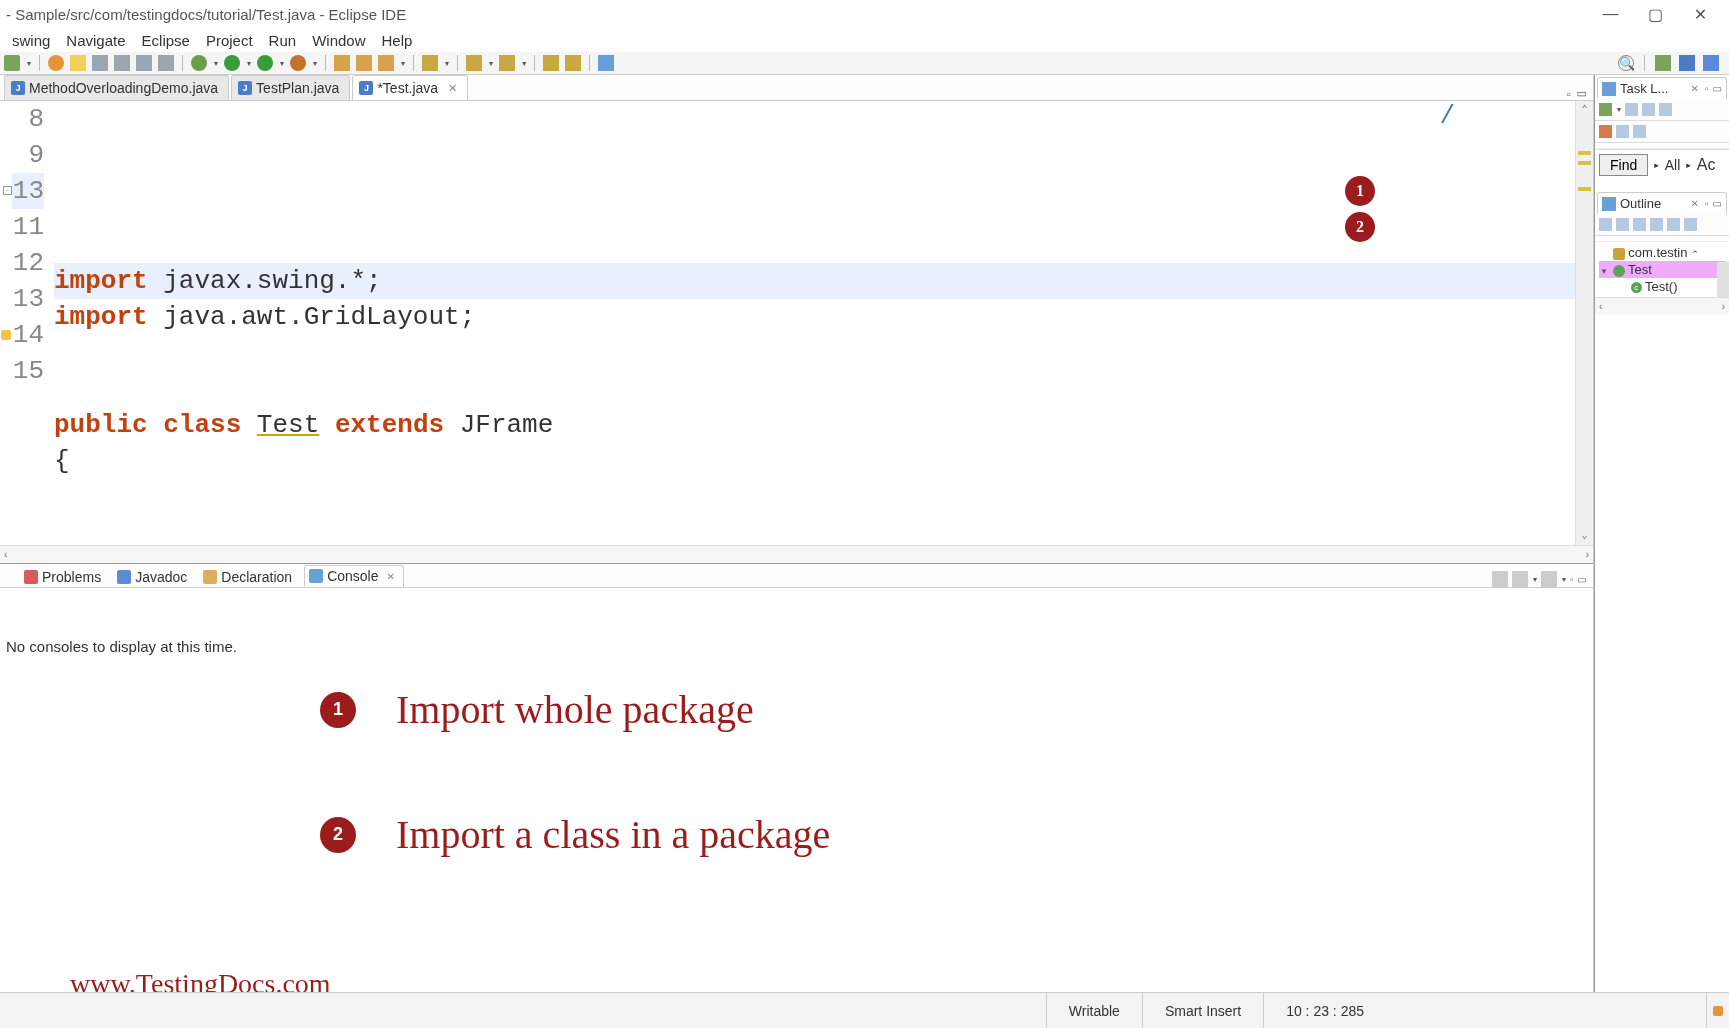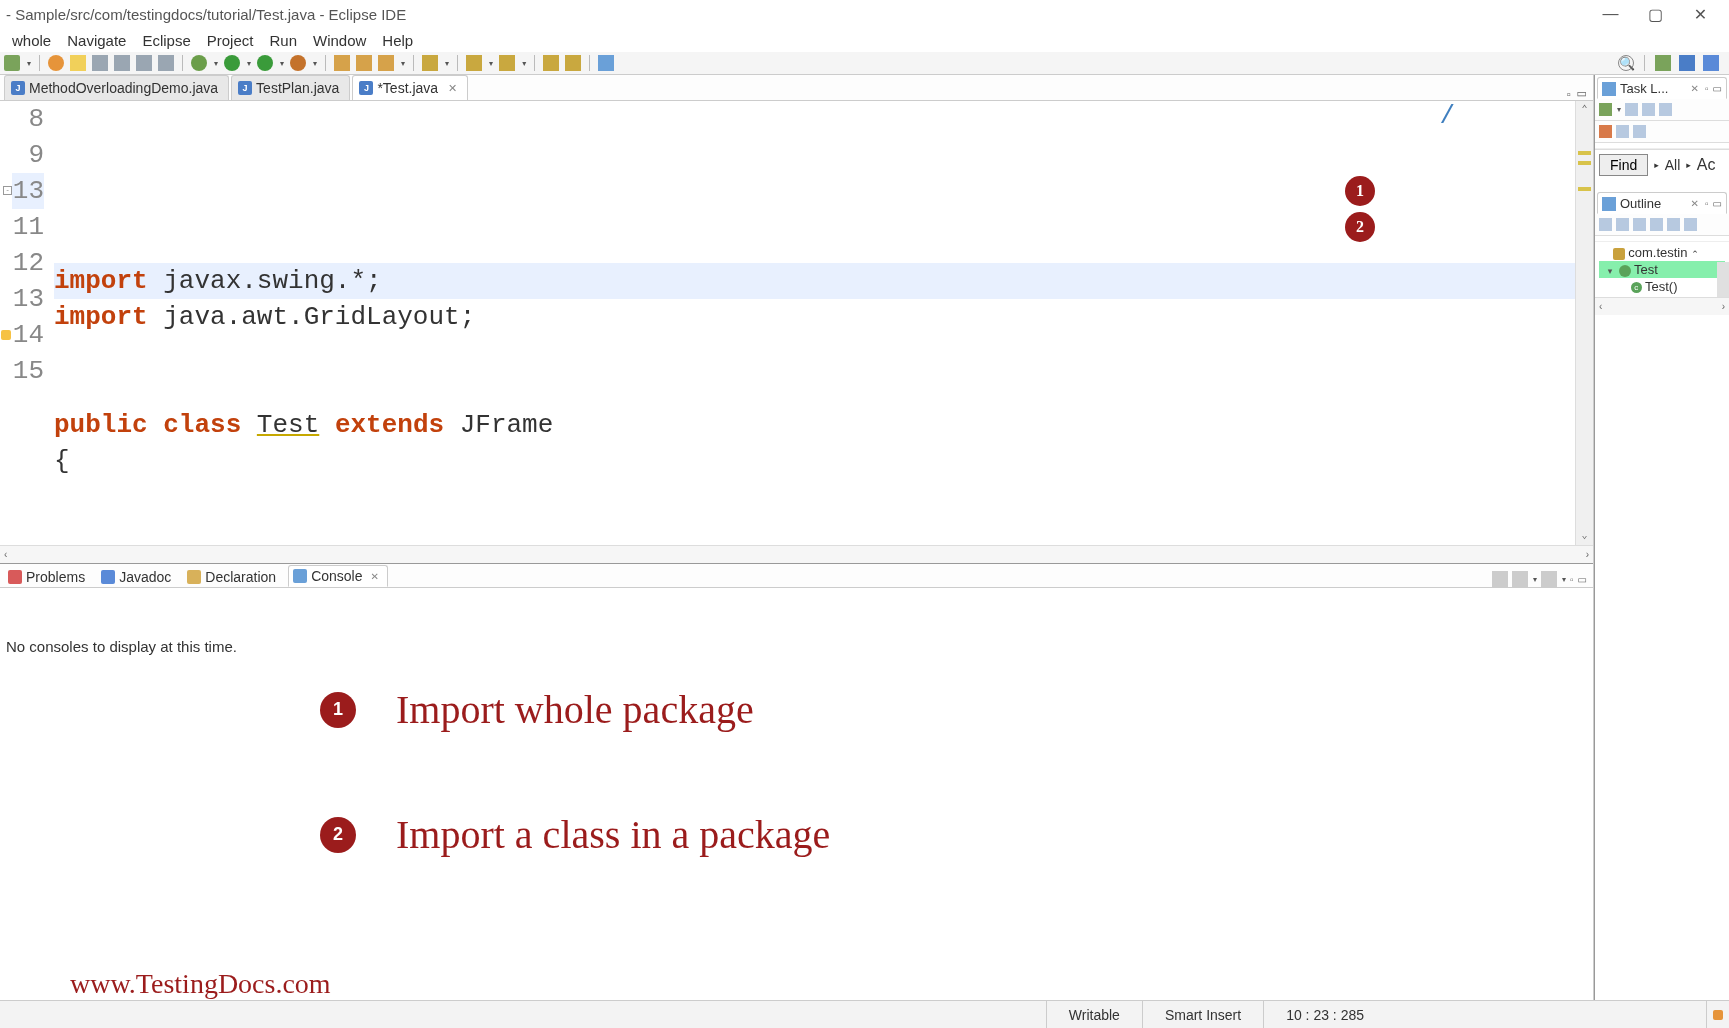--- a/index.html
+++ b/index.html
@@ -31,61 +31,61 @@
     .ln { height:36px; line-height:36px; }
     .ln.cur { background:#e8f0fe; }
     .kw { color:#c2410c; font-weight:bold; }
     .under { text-decoration: underline; text-decoration-color: #c6a800; }
     .comment { color:#3f7fbf; }
     .bubble { position:absolute; width:30px; height:30px; background:#9b1c1c; color:#fff; border-radius:50%; display:flex; align-items:center; justify-content:center; font-size:16px; font-weight:bold; font-family:"Segoe UI"; }
     .editor-scroll-v { width:18px; background:#f0f0f0; border-left:1px solid #ddd; position:relative;}
     .editor-scroll-v .arrow { position:absolute; left:0; width:100%; height:18px; text-align:center; font-size:10px; line-height:18px; color:#666; cursor:pointer;}
     .editor-scroll-h { height:18px; background:#f6f6f6; border-top:1px solid #ddd; display:flex; align-items:center; justify-content:space-between; padding:0 4px; color:#666; font-size:10px;}
     .console-pane { display:flex; flex-direction:column; border-top:1px solid #999;}
-    .ctabs { height:24px; display:flex; align-items:flex-end; border-bottom:1px solid #ccc; padding-left:4px; gap:4px; background:#fdfdfd;}
+    .ctabs { height:24px; display:flex; align-items:flex-end; border-bottom:1px solid #ccc; padding-left:20px; gap:4px; background:#fdfdfd;}
     .ctab { padding: 2px 8px 2px 4px; display:flex; align-items:center; gap:4px; font-size:14px; cursor:pointer; white-space:nowrap;}
     .ctab.active { border:1px solid #ccc; border-bottom:1px solid #fff; background:#fff; border-radius:3px 3px 0 0;}
     .ctab .sm-ic { width:14px; height:14px; display:inline-block; border-radius:2px;}
     .ctabs-right { margin-left:auto; display:flex; gap:4px; align-items:center; padding-right:6px;}
     .console-body { flex:1; padding:2px 6px; font-size:15px; color:#333; position:relative; overflow:hidden;margin-top:48px;}
     .anno { position:absolute; display:flex; align-items:center; gap:40px;}
     .anno .circle { width:36px; height:36px; background:#9b1c1c; color:#fff; border-radius:50%; display:flex; align-items:center; justify-content:center; font-size:18px; font-weight:bold;}
     .anno .atext { font-size:40px; color:#9b1c1c; font-family:"Segoe UI Light","Segoe UI"; }
     .watermark { position:absolute; bottom:8px; left:70px; font-size:28px; color:#9b1c1c; font-family:"Segoe UI Light","Segoe UI";}
     .rpanel { width:135px; display:flex; flex-direction:column; border-left:1px solid #999;}
     .rtitle { height:22px; display:flex; align-items:center; padding:0 4px; border-bottom:1px solid #ccc; font-size:13px; background:#fdfdfd;}
     .rtitle.active { border:1px solid #ccc; border-bottom:1px solid #fff; background:#fff; border-radius:3px 3px 0 0; margin:2px 2px 0 2px; padding-top:1px;}
     .rtitle .riicon { width:14px; height:14px; margin-right:4px; display:inline-block;}
     .rtitle .rclose { margin-left:auto; font-size:10px; color:#888;}
     .rtools { height:22px; border-bottom:1px solid #ddd; display:flex; align-items:center; gap:4px; padding:0 4px; background:#fdfdfd;}
     .findrow { display:flex; align-items:center; gap:6px; padding:4px; border-top:1px solid #ddd;}
     .find-btn { border:1px solid #888; background:#eee; padding:2px 10px; font-size:14px; cursor:pointer;}
     .outline-body { padding:2px 4px; font-size:13px; overflow:hidden;}
     .outline-body .row { white-space:nowrap; padding:1px 0;}
     .outline-body .tw { display:inline-block; width:10px; text-align:center; font-size:9px; color:#555;}
-    .statusbar { position:absolute; bottom:0; left:0; right:0; height:28px; background:#f3f3f3; border-top:1px solid #ccc; display:flex; align-items:center; font-size:14px; color:#333;}
+    .statusbar { position:absolute; bottom:0; left:0; right:0; height:36px; background:#f3f3f3; border-top:1px solid #ccc; display:flex; align-items:center; font-size:14px; color:#333;}
     .statusbar .sfield { padding:0 22px; border-left:1px solid #ccc; height:100%; display:flex; align-items:center;}
     .statusbar .sfill { flex:1; }
     .toolbar-right { margin-left:auto; display:flex; align-items:center; gap:8px; padding-right:6px;}
     .overview-mark { position:absolute; left:2px; right:2px; height:4px; background:#d8c34a;}
 </style>
 </head>
 <body>
 
 <div class="titlebar">
   <span class="titletext">- Sample/src/com/testingdocs/tutorial/Test.java - Eclipse IDE</span>
   <div class="win-controls">
     <div class="win-btn">—</div>
     <div class="win-btn">▢</div>
     <div class="win-btn">✕</div>
   </div>
 </div>
 
 <div class="menubar">
-  <span>whole</span>
+  <span>swing</span>
   <span>Navigate</span>
   <span>Eclipse</span>
   <span>Project</span>
   <span>Run</span>
   <span>Window</span>
   <span>Help</span>
 </div>
 
 <div class="toolbar">
   <span class="tb-ic" style="background:#7aa35b;border-radius:2px;"></span>
@@ -280,21 +280,21 @@
       <span class="tb-ic" style="background:#b7c9e0;width:13px;height:13px;"></span>
     </div>
     <div style="height:6px;border-bottom:1px solid #eee;"></div>
     <div class="outline-body" style="position:relative;">
       <div class="row">
         <span class="tw"></span>
         <span style="display:inline-block;width:12px;height:12px;background:#c9a13d;border-radius:2px;vertical-align:middle;"></span>
         <span>com.testin</span>
         <span style="font-size:9px;"> ⌃</span>
       </div>
-      <div class="row" style="background:#86efac;padding-left:6px;">
+      <div class="row" style="background:#f0abfc;">
         <span class="tw">▾</span>
         <span style="display:inline-block;width:12px;height:12px;background:#5aa35a;border-radius:50%;vertical-align:middle;"></span>
         <span>Test</span>
       </div>
       <div class="row" style="padding-left:18px;">
         <span class="tw"></span>
         <span style="display:inline-block;width:11px;height:11px;background:#5aa35a;border-radius:50%;vertical-align:middle;font-size:8px;color:#fff;text-align:center;line-height:11px;">c</span>
         <span>Test()</span>
       </div>
       <div style="position:absolute; right:0; top:20px; bottom:0; width:12px; background:#e0e0e0;"></div>

